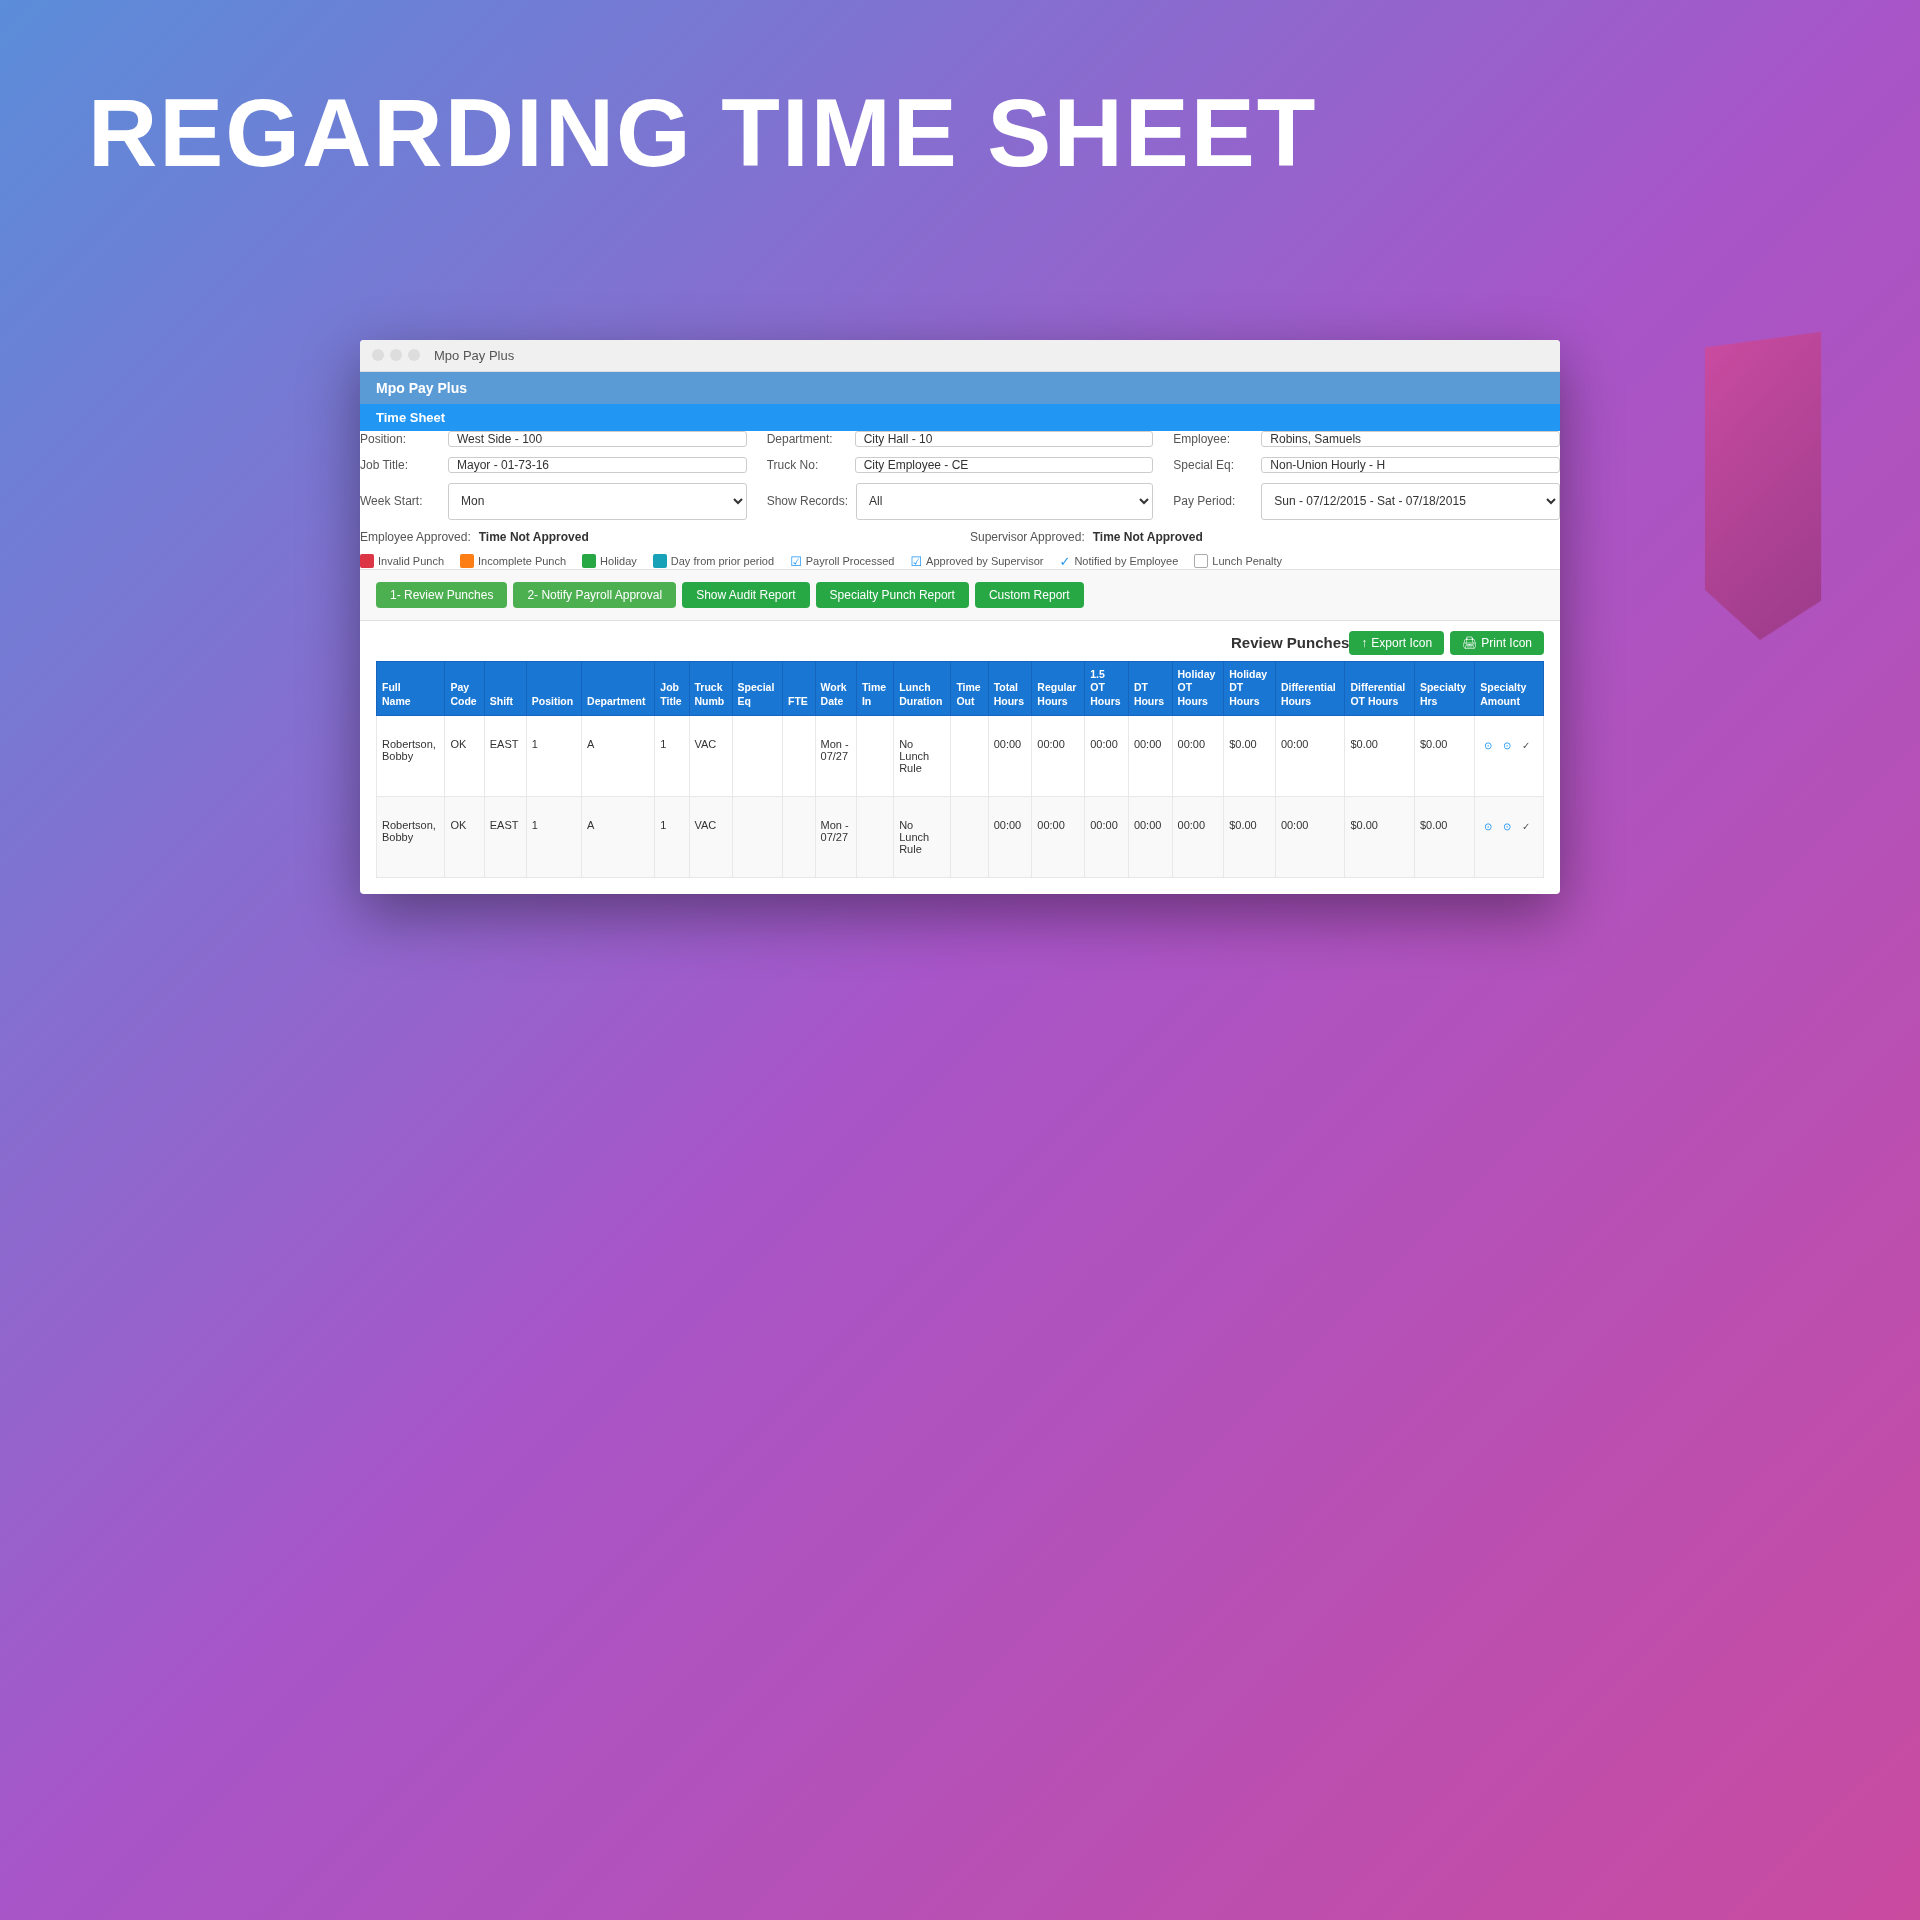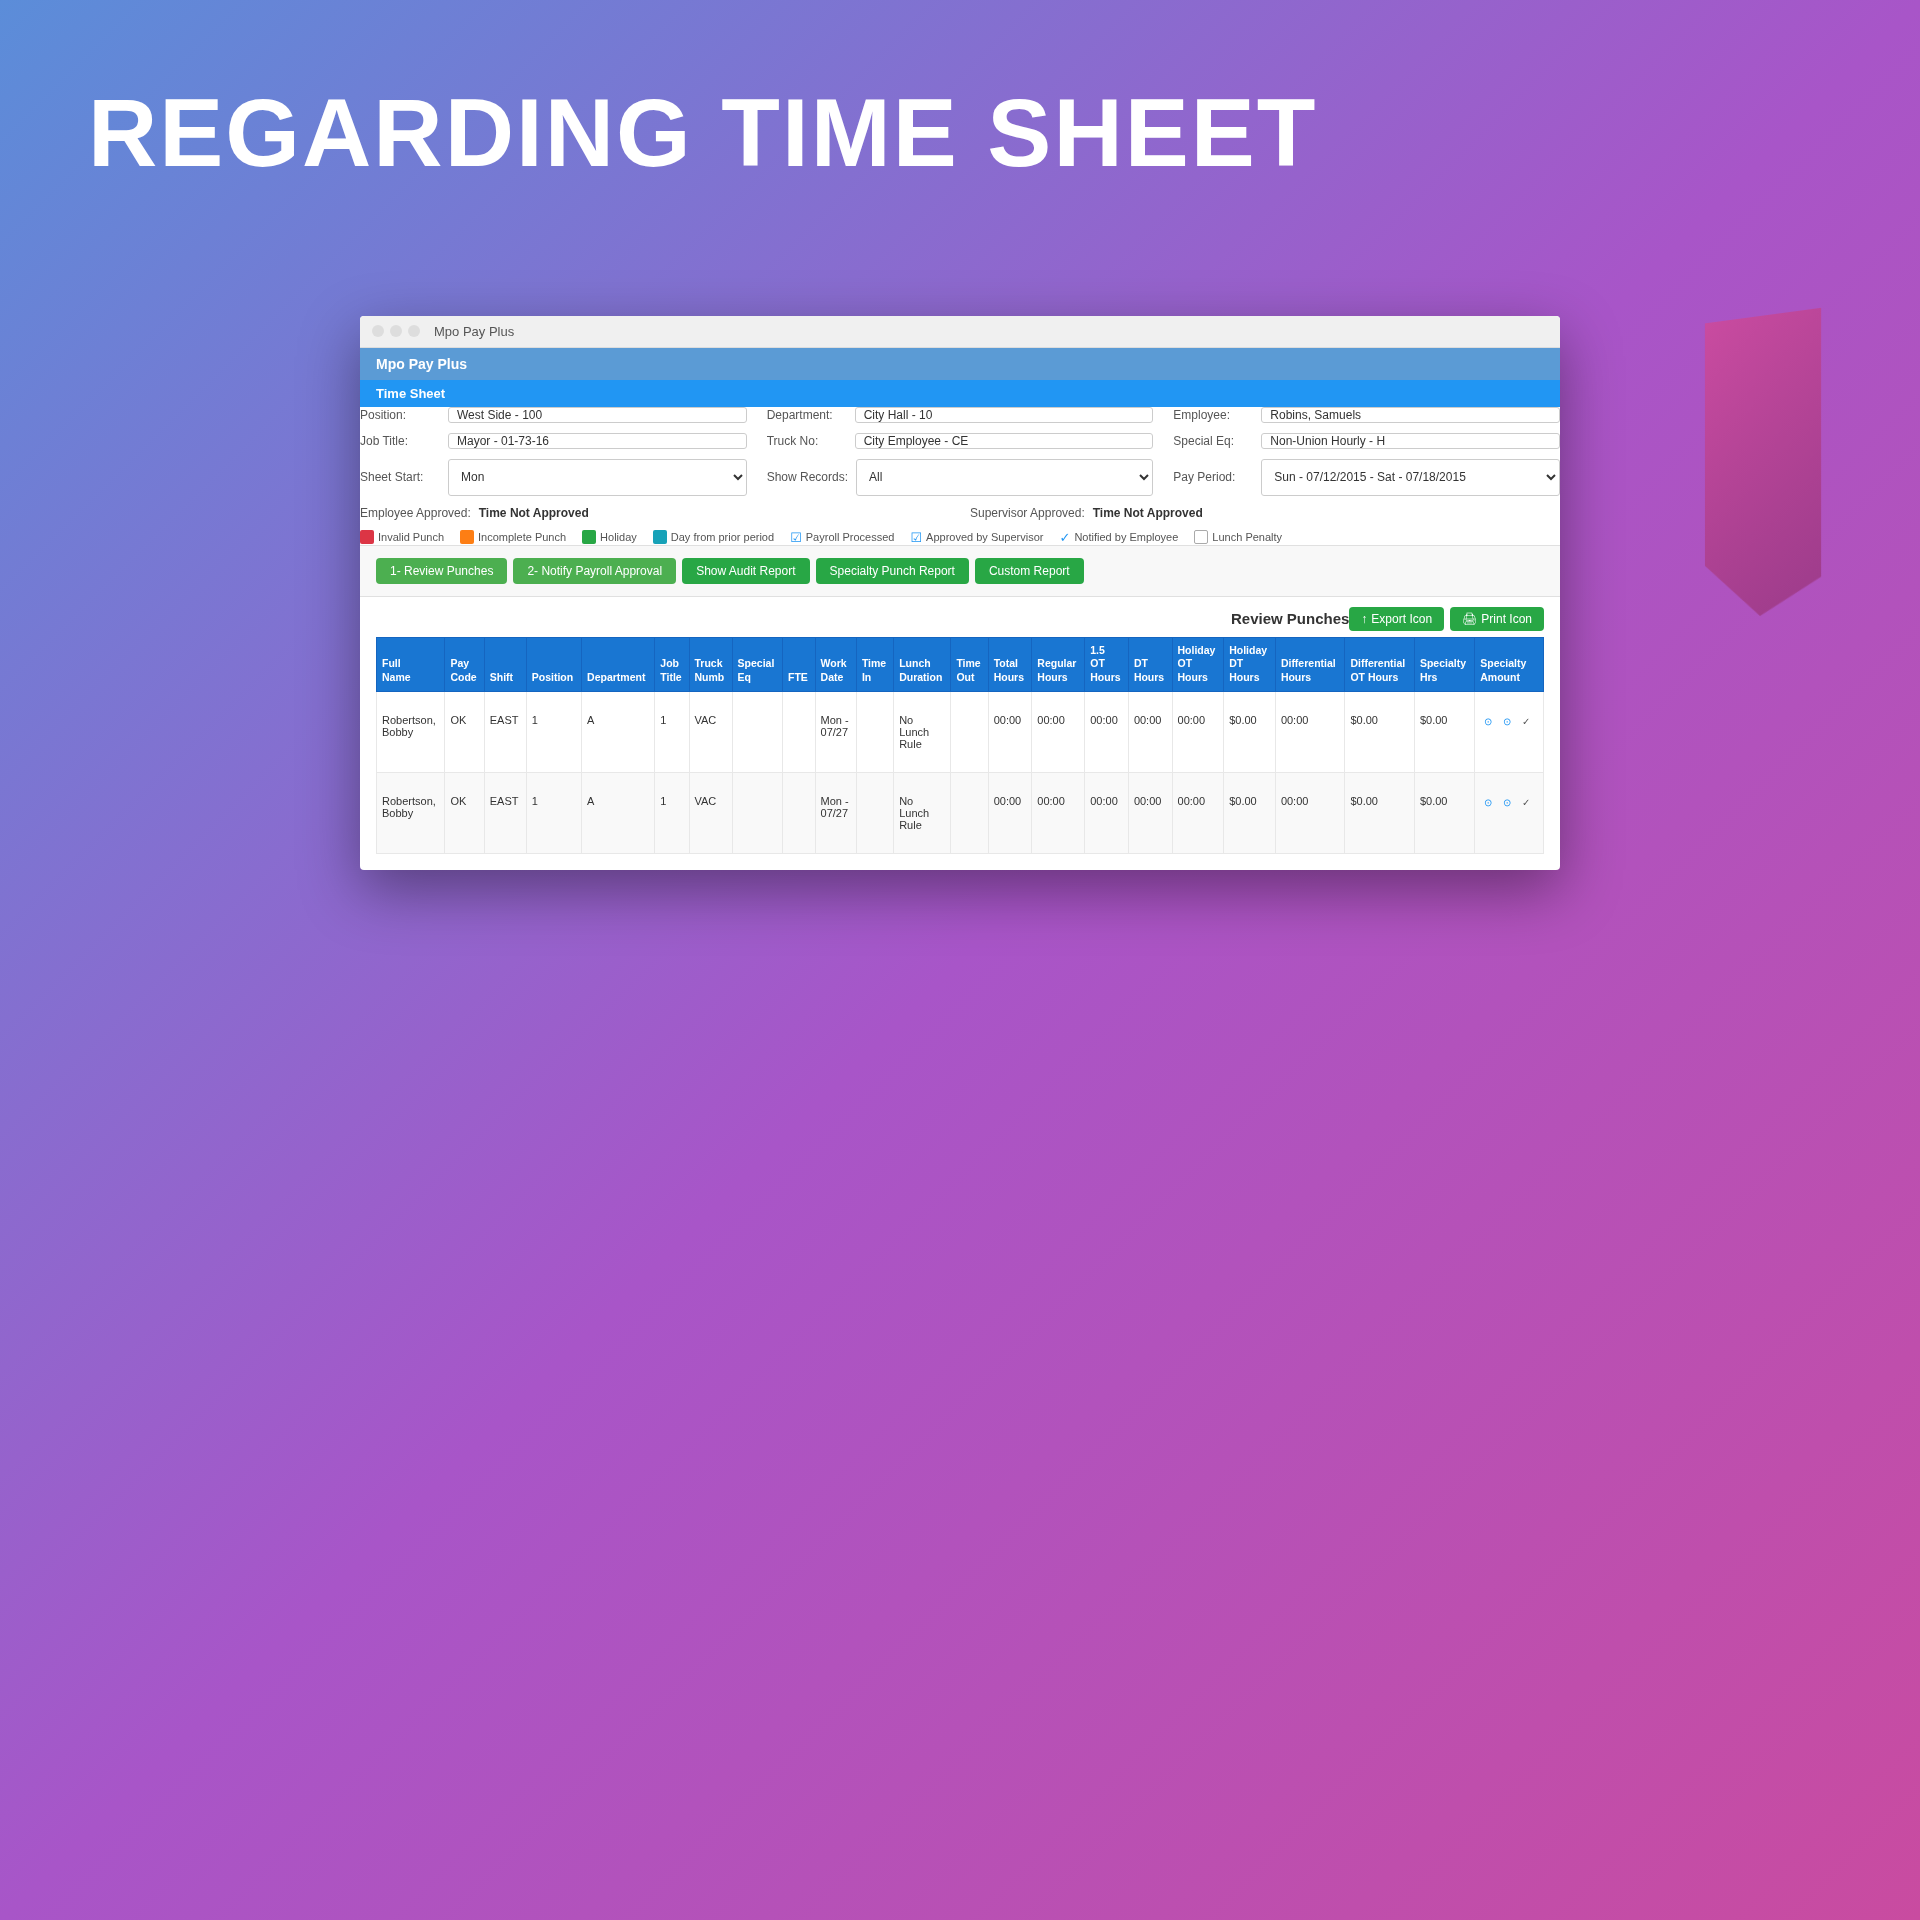--- a/index.html
+++ b/index.html
@@ -30,21 +30,21 @@
       font-weight: 300;
       line-height: 1.5;
       max-width: 900px;
     }
 
     
     .app-window-wrapper {
       display: flex;
       justify-content: center;
       padding: 0 80px;
-      margin-top: 40px;
+      margin-top: 64px;
       position: relative;
     }
 
     
     .ribbon {
       position: absolute;
       top: 0;
       right: 100px;
       width: 120px;
       height: 300px;
@@ -335,21 +335,21 @@
           <input class="form-input" readonly="" value="City Employee - CE" style="">
         </div>
         <div class="form-group">
           <span class="form-label">Special Eq:</span>
           <input class="form-input" readonly="" value="Non-Union Hourly - H" style="">
         </div>
       </div>
 
       <div class="form-row">
         <div class="form-group">
-          <span class="form-label">Sheet Start:</span>
+          <span class="form-label">Week Start:</span>
           <select class="form-select">
             <option>Mon</option>
           </select>
         </div>
         <div class="form-group">
           <span class="form-label">Show Records:</span>
           <select class="form-select">
             <option>All</option>
           </select>
         </div>

